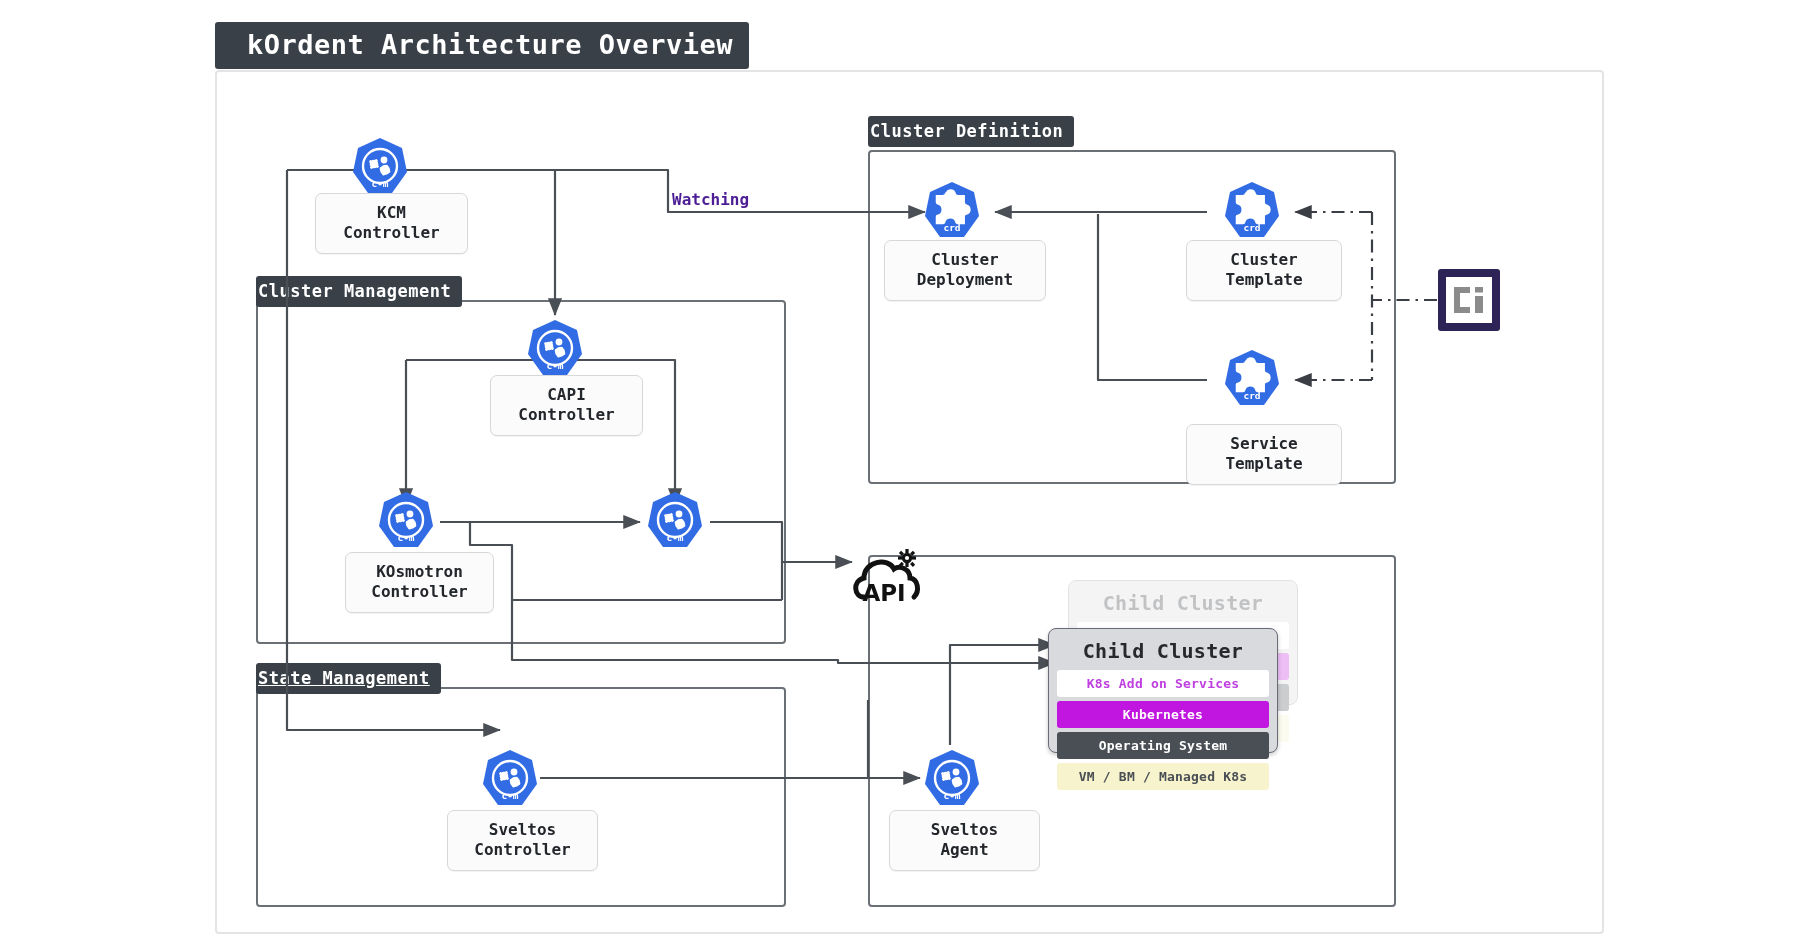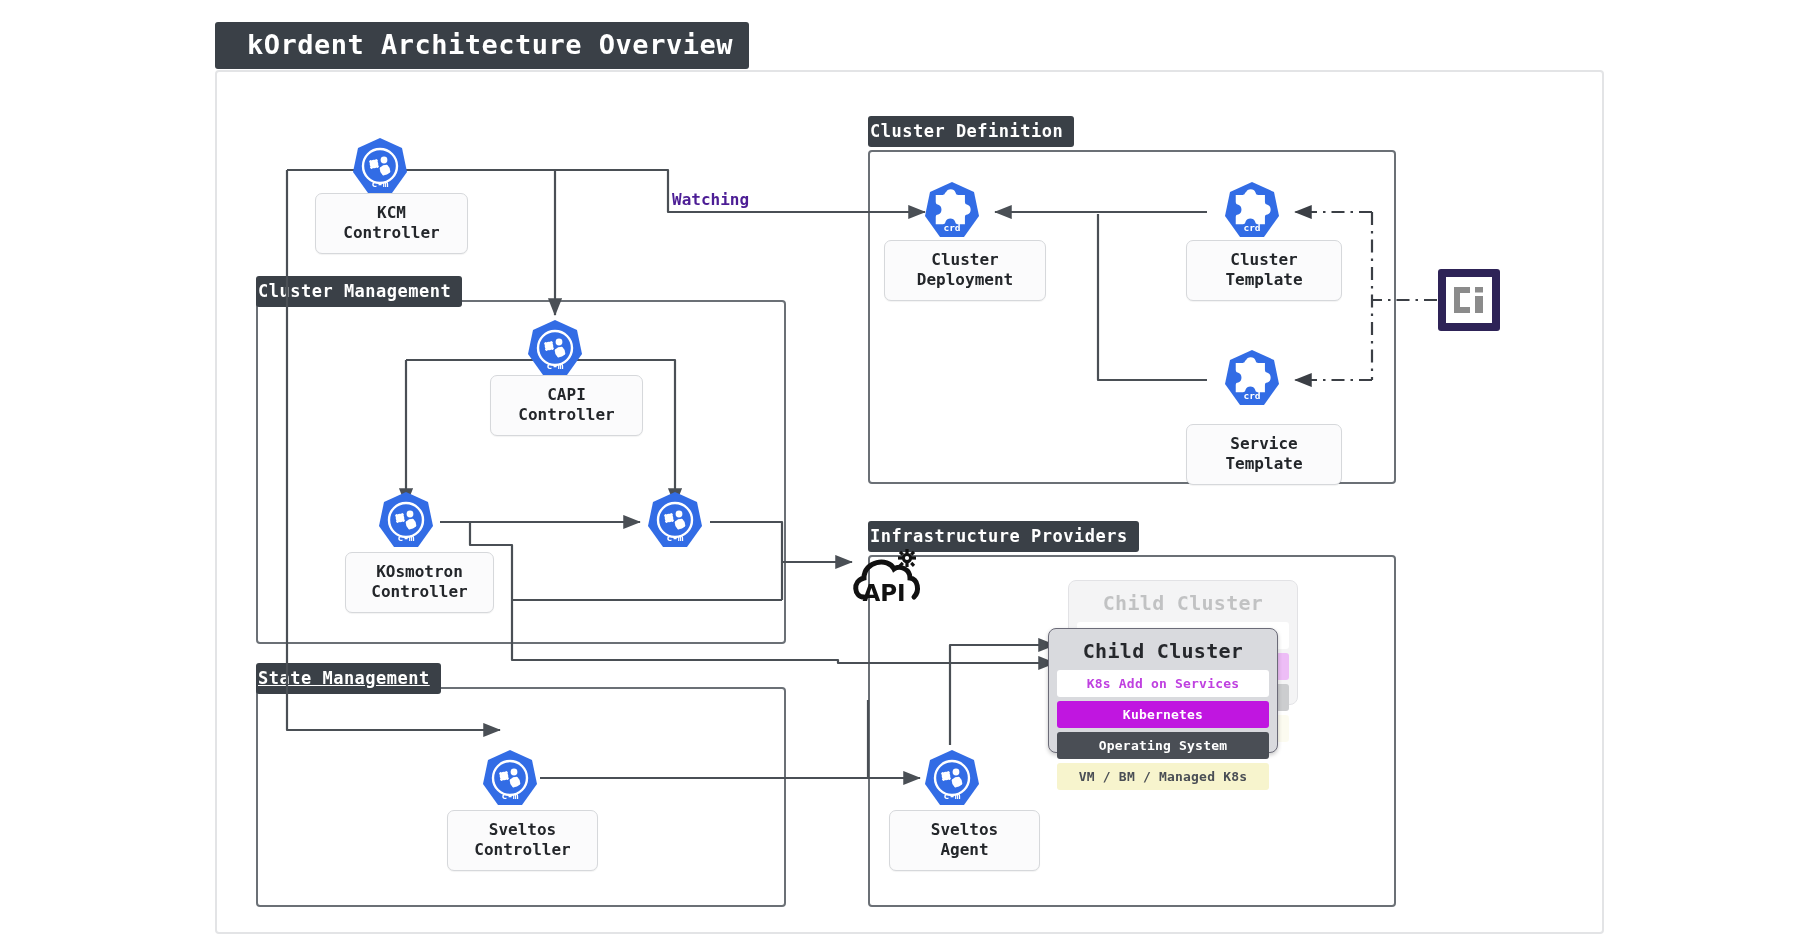--- a/index.html
+++ b/index.html
@@ -63,21 +63,20 @@
   <div class="frame" style="left:256px;top:300px;width:526px;height:340px;"></div>
   <div class="chip grp" style="left:256px;top:276px;">Cluster Management</div>
 
   <div class="frame" style="left:256px;top:687px;width:526px;height:216px;"></div>
   <div class="chip grp" style="left:256px;top:663px;text-decoration:underline;">State Management</div>
 
   <div class="frame" style="left:868px;top:150px;width:524px;height:330px;"></div>
   <div class="chip grp" style="left:868px;top:116px;">Cluster Definition</div>
 
   <div class="frame" style="left:868px;top:555px;width:524px;height:348px;"></div>
-  <div class="chip grp" style="left:868px;top:521px;">Infrastructure Providers</div>
 
   <svg id="wires" viewBox="0 0 1800 945">
     <defs>
       <marker id="ah" markerWidth="9" markerHeight="9" refX="7.6" refY="3.2" orient="auto" markerUnits="strokeWidth">
         <path d="M0,0 L8,3.2 L0,6.4 z" fill="#4a4f55"></path>
       </marker>
       <marker id="ahd" markerWidth="9" markerHeight="9" refX="7.6" refY="3.2" orient="auto" markerUnits="strokeWidth">
         <path d="M0,0 L8,3.2 L0,6.4 z" fill="#3b3f45"></path>
       </marker>
     </defs>

